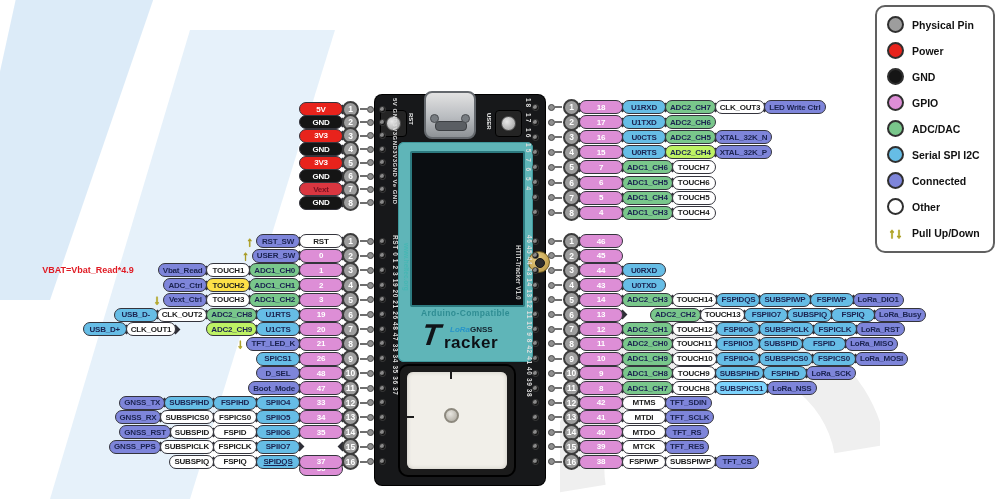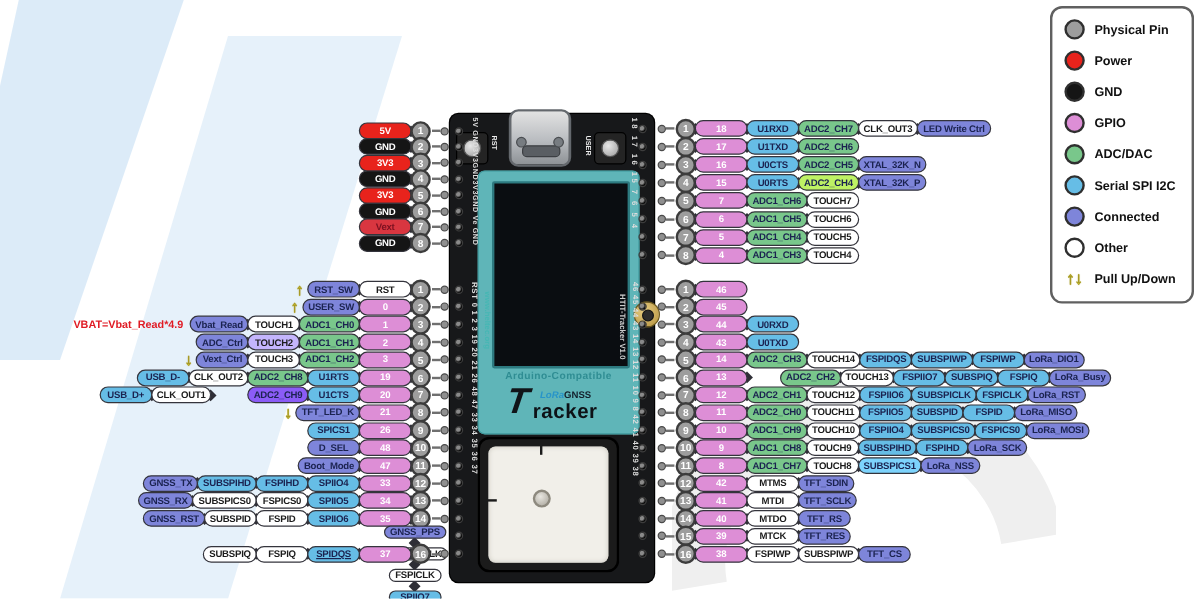--- a/index.html
+++ b/index.html
@@ -20,21 +20,21 @@
   .diamond{position:relative;z-index:1;width:7px;height:7px;margin:0 -5px;flex:0 0 auto;
            background:#2e2e36;transform:rotate(45deg);}
   .pincircle{position:relative;z-index:2;flex:0 0 auto;box-sizing:border-box;width:17px;height:17px;margin:0 1px;
              border:2.5px solid #3c3c3c;border-radius:50%;background:#9d9d9d;
              display:flex;align-items:center;justify-content:center;
              color:#fff;font-size:8.5px;font-weight:bold;}
   .connline{flex:0 0 auto;width:7px;height:2px;background:#6f6f6f;}
   .conndot{flex:0 0 auto;width:7px;height:7px;border-radius:50%;background:#8f8f8f;border:1px solid #4a4a4a;box-sizing:border-box;}
   .arrow{font-size:13px;font-weight:bold;color:#f2e93e;margin:0 2px;line-height:13px;
          text-shadow:0 0 1px #a79a26,0 0 1px #a79a26;-webkit-text-stroke:0.6px #a79a26;}
-  .note{color:#e01b24;font-size:9px;font-weight:bold;margin-right:4px;}
+  .note{color:#e01b24;font-size:9px;font-weight:bold;margin-right:23px;}
 
   
   #board{position:absolute;left:375px;top:95px;width:170px;height:390px;z-index:2;
          background:#17181a;border-radius:7px;box-shadow:0 0 0 1px #000;}
   .hole{position:absolute;width:7px;height:7px;border-radius:50%;box-sizing:border-box;
         background:radial-gradient(circle at 35% 35%, #8a8a8a 0 1.5px, #0a0a0a 65%);
         border:1px solid #3d3d3d;z-index:3;}
   .vtext{position:absolute;writing-mode:vertical-rl;text-orientation:mixed;line-height:1;z-index:3;}
   #usb{position:absolute;left:49px;top:-4px;width:52px;height:48px;border-radius:8px;
        background:linear-gradient(180deg,#e2e2e2,#b9bcc0 55%,#8e9296);border:2px solid #64686d;box-sizing:border-box;}
@@ -305,21 +305,21 @@
       <span class="diamond"></span>
       <span class="pill t-light" style="background: rgb(221, 142, 214);">1</span>
       <span class="diamond"></span>
       <span class="pincircle">3</span>
       <span class="connline"></span>
       <span class="conndot"></span>
     </div>
     <div class="pin-row" style="top: 276.6px; right: 626px;">
       <span class="pill t-dark" style="background: rgb(126, 133, 218);">ADC_Ctrl</span>
       <span class="diamond"></span>
-      <span class="pill t-black" style="background: #c4b5fd;">TOUCH2</span>
+      <span class="pill t-black" style="background: #fde047;">TOUCH2</span>
       <span class="diamond"></span>
       <span class="pill t-dark" style="background: rgb(121, 199, 139);">ADC1_CH1</span>
       <span class="diamond"></span>
       <span class="pill t-light" style="background: rgb(221, 142, 214);">2</span>
       <span class="diamond"></span>
       <span class="pincircle">4</span>
       <span class="connline"></span>
       <span class="conndot"></span>
     </div>
     <div class="pin-row" style="top: 291.3px; right: 626px;">
@@ -349,21 +349,21 @@
       <span class="diamond"></span>
       <span class="pincircle">6</span>
       <span class="connline"></span>
       <span class="conndot"></span>
     </div>
     <div class="pin-row" style="top: 320.7px; right: 626px;">
       <span class="pill t-dark" style="background: rgb(102, 189, 230);">USB_D+</span>
       <span class="diamond"></span>
       <span class="pill t-black" style="background: rgb(255, 255, 255);">CLK_OUT1</span>
       <span class="diamond"></span>
-      <span class="pill t-dark" style="background: #8b5cf6; margin-left: 32px;">ADC2_CH9</span>
+      <span class="pill t-dark" style="background: #bef264; margin-left: 32px;">ADC2_CH9</span>
       <span class="diamond"></span>
       <span class="pill t-dark" style="background: rgb(102, 189, 230);">U1CTS</span>
       <span class="diamond"></span>
       <span class="pill t-light" style="background: rgb(221, 142, 214);">20</span>
       <span class="diamond"></span>
       <span class="pincircle">7</span>
       <span class="connline"></span>
       <span class="conndot"></span>
     </div>
     <div class="pin-row" style="top: 335.4px; right: 626px;">
@@ -441,21 +441,21 @@
       <span class="pill t-black" style="background: rgb(255, 255, 255);">FSPID</span>
       <span class="diamond"></span>
       <span class="pill t-dark" style="background: rgb(102, 189, 230);">SPIIO6</span>
       <span class="diamond"></span>
       <span class="pill t-light" style="background: rgb(221, 142, 214);">35</span>
       <span class="diamond"></span>
       <span class="pincircle">14</span>
       <span class="connline"></span>
       <span class="conndot"></span>
     </div>
-    <div class="pin-row" style="top: 438.3px; right: 626px; flex-direction: column;">
+    <div class="pin-row" style="top: 438.3px; right: 626px;">
       <span class="pill t-dark" style="background: rgb(126, 133, 218);">GNSS_PPS</span>
       <span class="diamond"></span>
       <span class="pill t-black" style="background: rgb(255, 255, 255);">SUBSPICLK</span>
       <span class="diamond"></span>
       <span class="pill t-black" style="background: rgb(255, 255, 255);">FSPICLK</span>
       <span class="diamond"></span>
       <span class="pill t-dark" style="background: rgb(102, 189, 230);">SPIIO7</span>
       <span class="diamond"></span>
       <span class="pill t-light" style="background: rgb(221, 142, 214); margin-top: 44px;">36</span>
       <span class="diamond"></span>

